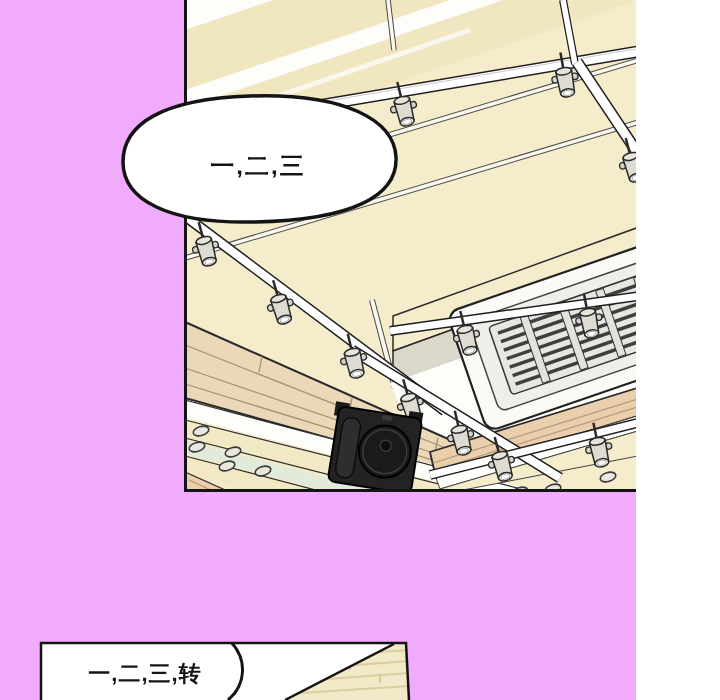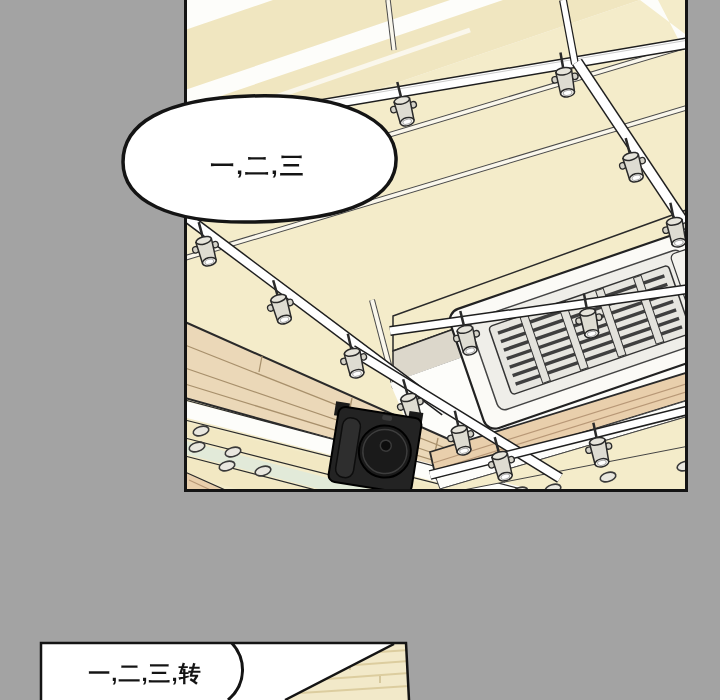--- a/index.html
+++ b/index.html
@@ -1,16 +1,16 @@
 <!DOCTYPE html>
 <html style="--outline: #141414; --ceiling-cream: #f4ecca; --ceiling-cream-dark: #f0e6c0; --wood-beam: #ebd8b8; --wood-fascia: #e9cfac; --glass-green: #e2ead9; --duct-gray: #dcd7cb; --speaker-black: #232323; --spotlight-gray: #dedcd2;"><head>
 <meta charset="utf-8">
 <style>
   html,body{margin:0;padding:0;background:#ffffff;}
-  .page{position:relative;width:720px;height:700px;background:#a3a3a3;overflow:hidden;
+  .page{position:relative;width:636px;height:700px;background:#f0abfc;overflow:hidden;
         font-family:"Liberation Sans", sans-serif;}
   svg{position:absolute;inset:0;display:block;}
   .cream{fill:var(--ceiling-cream,#f4ecca);}
   .creamstripe{fill:var(--ceiling-cream-dark,#f0e6c0);}
   .whiteface{fill:#fdfdfa;}
   .duct-gray{fill:var(--duct-gray,#dcd7cb);}
   .wood{fill:var(--wood-beam,#ebd8b8);}
   .wood-pink{fill:var(--wood-fascia,#e9cfac);}
   .rail-dark{stroke:#1e1e1e;fill:none;}
   .rail-white{stroke:#ffffff;fill:none;}

